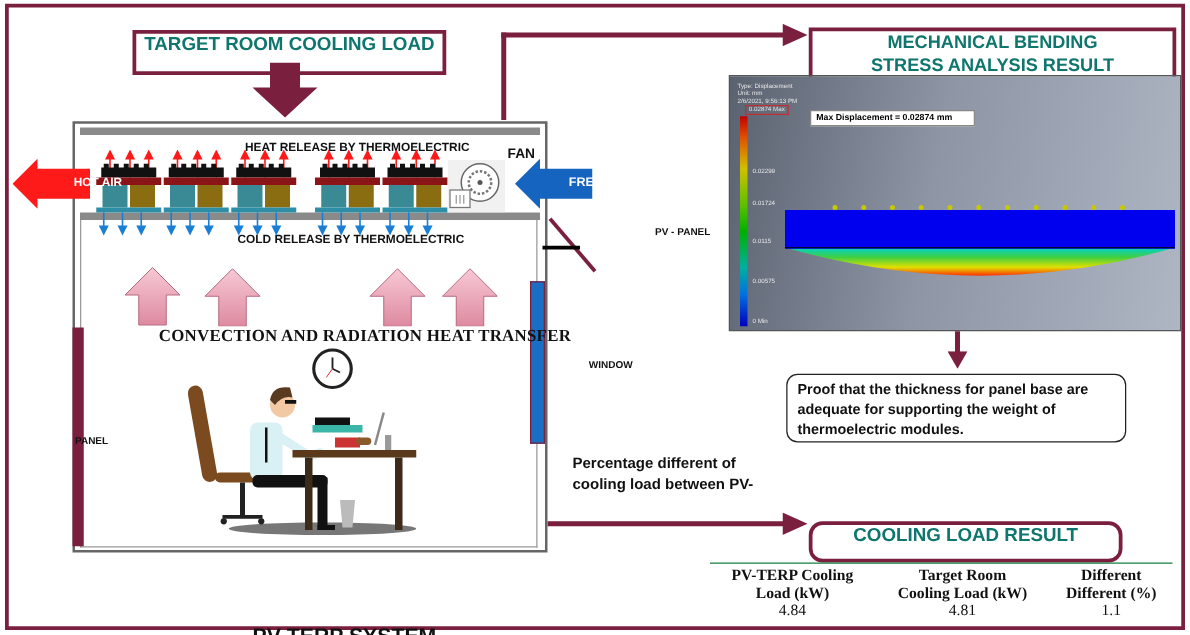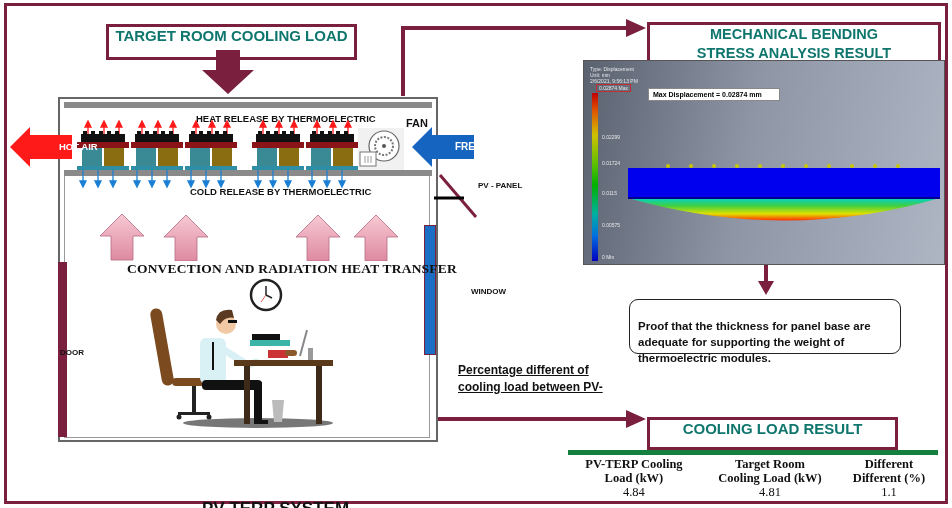--- a/index.html
+++ b/index.html
@@ -3,32 +3,32 @@
 <meta charset="utf-8">
 <style>
   * { box-sizing: border-box; margin: 0; padding: 0; }
   html, body { width: 952px; height: 508px; background: #ffffff; overflow: hidden; }
   body { position: relative; font-family: "Liberation Sans", sans-serif; color: #111; }
   .abs { position: absolute; }
   .frame { left: 4px; top: 3px; width: 944px; height: 501px; border: 3px solid #7a1f3d; }
   .box { position: absolute; border: 3px solid #7a1f3d; background: #fff; display: flex; align-items: flex-start; justify-content: center; text-align: center; font-weight: bold; color: #0f766e; margin-top: 12px; }
   .b-target { left: 106px; top: 12px; width: 251px; height: 36px; font-size: 15px; }
   .b-mech { left: 647px; top: 10px; width: 294px; height: 46px; font-size: 14.5px; line-height: 19px; }
-  .b-cool { left: 647px; top: 405px; width: 251px; height: 33px; font-size: 15px; }
+  .b-cool { left: 647px; top: 405px; width: 251px; height: 33px; font-size: 15px; border-radius: 11px; }
   .conn { background: #7a1f3d; position: absolute; }
   .lbl { position: absolute; font-weight: bold; font-size: 9px; color: #111; white-space: nowrap; padding-left: 32px; }
   .fea { left: 583px; top: 60px; width: 362px; height: 205px; background: linear-gradient(100deg, #5a6270 0%, #8e96a6 45%, #aeb6c4 100%); border: 1px solid #555; overflow: hidden; }
   .fea-txt { position: absolute; font-size: 5px; color: #e8e8e8; line-height: 6px; }
   .legend-bar { position: absolute; left: 8px; top: 32px; width: 6px; height: 168px; background: linear-gradient(to bottom, #c00000 0%, #e05000 10%, #d0c000 25%, #60c000 42%, #00b000 55%, #00b0a0 72%, #0070e0 85%, #0000c0 100%); }
   .maxdisp { position: absolute; left: 64px; top: 27px; width: 132px; height: 13px; background: #fff; border: 1px solid #888; font-size: 7px; font-weight: bold; color: #000; display: flex; align-items: center; padding-left: 4px; }
-  .proof { left: 629px; top: 299px; width: 272px; height: 55px; border: 1.5px solid #222; border-radius: 9px; background: #fff; font-weight: bold; font-size: 11.5px; line-height: 16px; padding: 18px 8px; }
-  .annot { left: 458px; top: 362px; font-weight: bold; font-size: 12px; line-height: 17px; text-decoration: underline; }
+  .proof { left: 629px; top: 299px; width: 272px; height: 55px; border: 1.5px solid #222; border-radius: 9px; background: #fff; font-weight: bold; font-size: 11.5px; line-height: 16px; padding: 4px 8px; }
+  .annot { left: 458px; top: 362px; font-weight: bold; font-size: 12px; line-height: 17px; }
   .sys-title { left: 170px; top: 455px; font-size: 17px; font-weight: bold; margin-top: 44px; }
   table.res { position: absolute; left: 568px; top: 450px; width: 370px; border-collapse: collapse; font-family: "Liberation Serif", serif; font-size: 12.5px; text-align: center; }
-  table.res th { font-weight: bold; line-height: 14px; border-top: 5px solid #15803d; padding-top: 2px; }
+  table.res th { font-weight: bold; line-height: 14px; border-top: 1px solid #15803d; padding-top: 2px; }
   table.res td { line-height: 14px; }
   .conv-label { left: 95px; top: 261px; font-family: "Liberation Serif", serif; font-weight: bold; font-size: 13.5px; letter-spacing: 0.2px; }
 </style>
 </head>
 <body>
 
 <div class="abs frame"></div>
 
 <div class="box b-target">
     <span>TARGET ROOM COOLING LOAD</span>
@@ -123,27 +123,27 @@
 
 <svg class="abs" style="left:412px;top:127px" width="62" height="40">
   <polygon points="0,20 20,0 20,8 62,8 62,32 20,32 20,40" fill="#1565c0"></polygon>
 </svg>
 <div class="lbl" style="left:423px;top:141px;font-size:10px;color:#fff">FRESH AIR</div>
 
 <svg class="abs" style="left:430px;top:170px" width="60" height="50">
   <line x1="10" y1="5" x2="46" y2="47" stroke="#7a1f3d" stroke-width="3"></line>
   <line x1="4" y1="28" x2="34" y2="28" stroke="#000" stroke-width="3"></line>
 </svg>
-<div class="lbl" style="left:446px;top:181px;font-size:8px">PV - PANEL</div>
+<div class="lbl" style="left:492px;top:181px;font-size:8px">PV - PANEL</div>
 
 <div class="abs" style="left:424px;top:225px;width:12px;height:130px;background:#1a6fc4;border:1px solid #7a1f3d"></div>
 <div class="lbl" style="left:439px;top:287px;font-size:8px">WINDOW</div>
 
 <div class="abs" style="left:58px;top:262px;width:9px;height:175px;background:#7a1f3d"></div>
-<div class="lbl" style="left:28px;top:348px;font-size:8px">DOOR</div>
+<div class="lbl" style="left:28px;top:348px;font-size:8px">PANEL</div>
 
 <svg class="abs" style="left:98px;top:213px" width="300" height="48">
   <defs>
     <linearGradient id="pk" x1="0" y1="0" x2="0" y2="1">
         <stop offset="0" stop-color="#f7c9d4"></stop>
         <stop offset="1" stop-color="#de8aa1"></stop>
       </linearGradient>
     <polygon id="uparr" points="22,0 44,22 33,22 33,46 11,46 11,22 0,22" fill="url(#pk)" stroke="#b66a80" stroke-width="0.8"></polygon>
   </defs>
   <use href="#uparr" x="2" y="1"></use>

